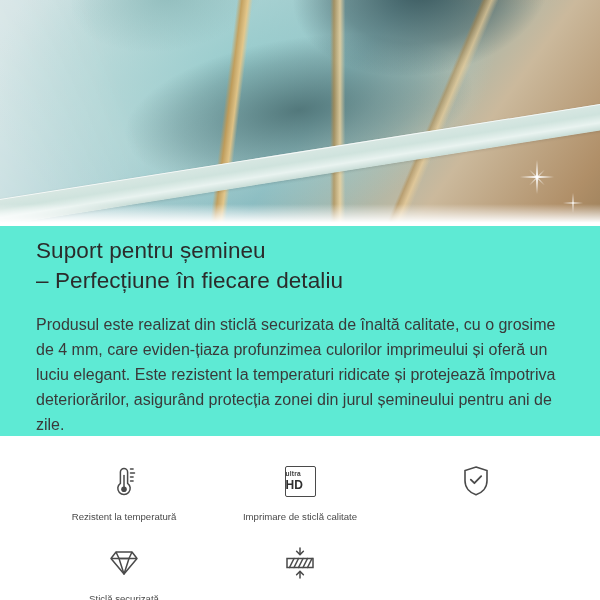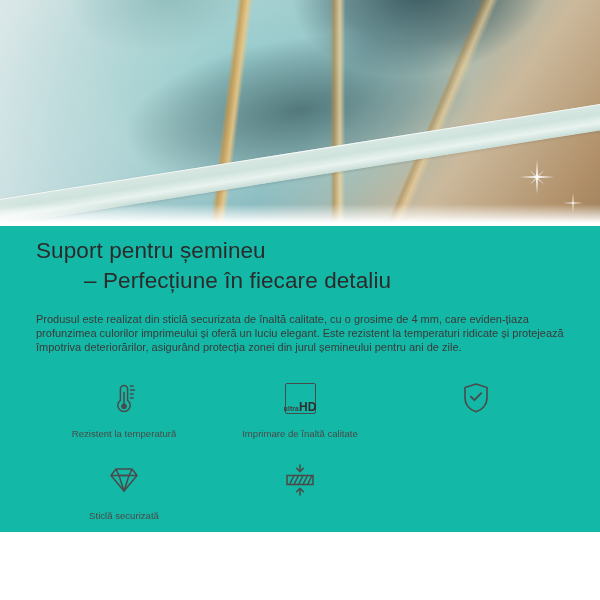--- a/index.html
+++ b/index.html
@@ -3,21 +3,21 @@
 <meta charset="utf-8">
 <style>
   * { box-sizing: border-box; margin: 0; padding: 0; }
   html, body {
     width: 600px; height: 600px;
     background: #ffffff;
     font-family: "Liberation Sans", sans-serif;
     overflow: hidden;
   }
 
-  .page { position: relative; width: 600px; height: 532px; background: #14b8a6; }
+  .page { position: relative; width: 600px; height: 436px; background: #5eead4; }
 
   
   .hero {
     position: relative;
     width: 600px;
     height: 226px;
     overflow: hidden;
     background: #ffffff;
   }
   
@@ -94,24 +94,24 @@
   
   .content { padding: 10px 36px 0 36px; }
   h1.title {
     font-weight: 400;
     font-size: 22.5px;
     line-height: 30px;
     color: #2b2b2b;
     letter-spacing: .1px;
     margin-bottom: 16px;
   }
-  h1.title .l2 { display: block; margin-left: 48px; }
+  h1.title .l2 { display: block; }
   p.body {
-    font-size: 11px;
-    line-height: 14px;
+    font-size: 16px;
+    line-height: 25px;
     color: #3a3a3a;
     max-width: 528px;
   }
 
   
   .features {
     margin-top: 22px;
     display: grid;
     grid-template-columns: repeat(3, 1fr);
     row-gap: 18px;
@@ -126,21 +126,21 @@
     font-size: 9.6px;
     color: #4a4a4a;
     line-height: 13px;
     text-align: center;
   }
   svg { display: block; }
   .ultrahd {
     width: 31px; height: 31px;
     border: 1.6px solid #4a4a4a;
     border-radius: 2px;
-    display: flex; flex-direction: row; align-items: flex-end; justify-content: center;
+    display: flex; flex-direction: column; align-items: flex-start; justify-content: center;
     line-height: 1;
   }
   .ultrahd b { font-size: 6.6px; font-weight: 700; letter-spacing: .2px; color: #3d3d3d; }
   .ultrahd span { font-size: 12px; font-weight: 700; color: #2f2f2f; margin-top: 1px; }
 </style>
 </head>
 <body>
 
 <div class="page">
 
@@ -188,21 +188,21 @@
         <div class="cap">Rezistent la temperatură</div>
       </div>
 
       <div class="feature">
         <div class="glyph">
           <div class="ultrahd">
             <b>ultra</b>
             <span>HD</span>
           </div>
         </div>
-        <div class="cap">Imprimare de înaltă calitate</div>
+        <div class="cap">Imprimare de sticlă calitate</div>
       </div>
 
       <div class="feature">
         <div class="glyph">
           <svg width="34" height="40" viewBox="0 0 34 40">
             <path d="M17 6l11 3.6v10.2c0 7.1-5 12-11 14-6-2-11-6.9-11-14V9.6L17 6z" fill="none" stroke="#4a4a4a" stroke-width="1.6"></path>
             <path d="M11.8 18.6l3.6 3.6 6.8-7" fill="none" stroke="#4a4a4a" stroke-width="1.8" stroke-linecap="round" stroke-linejoin="round"></path>
           </svg>
         </div>
       </div>

